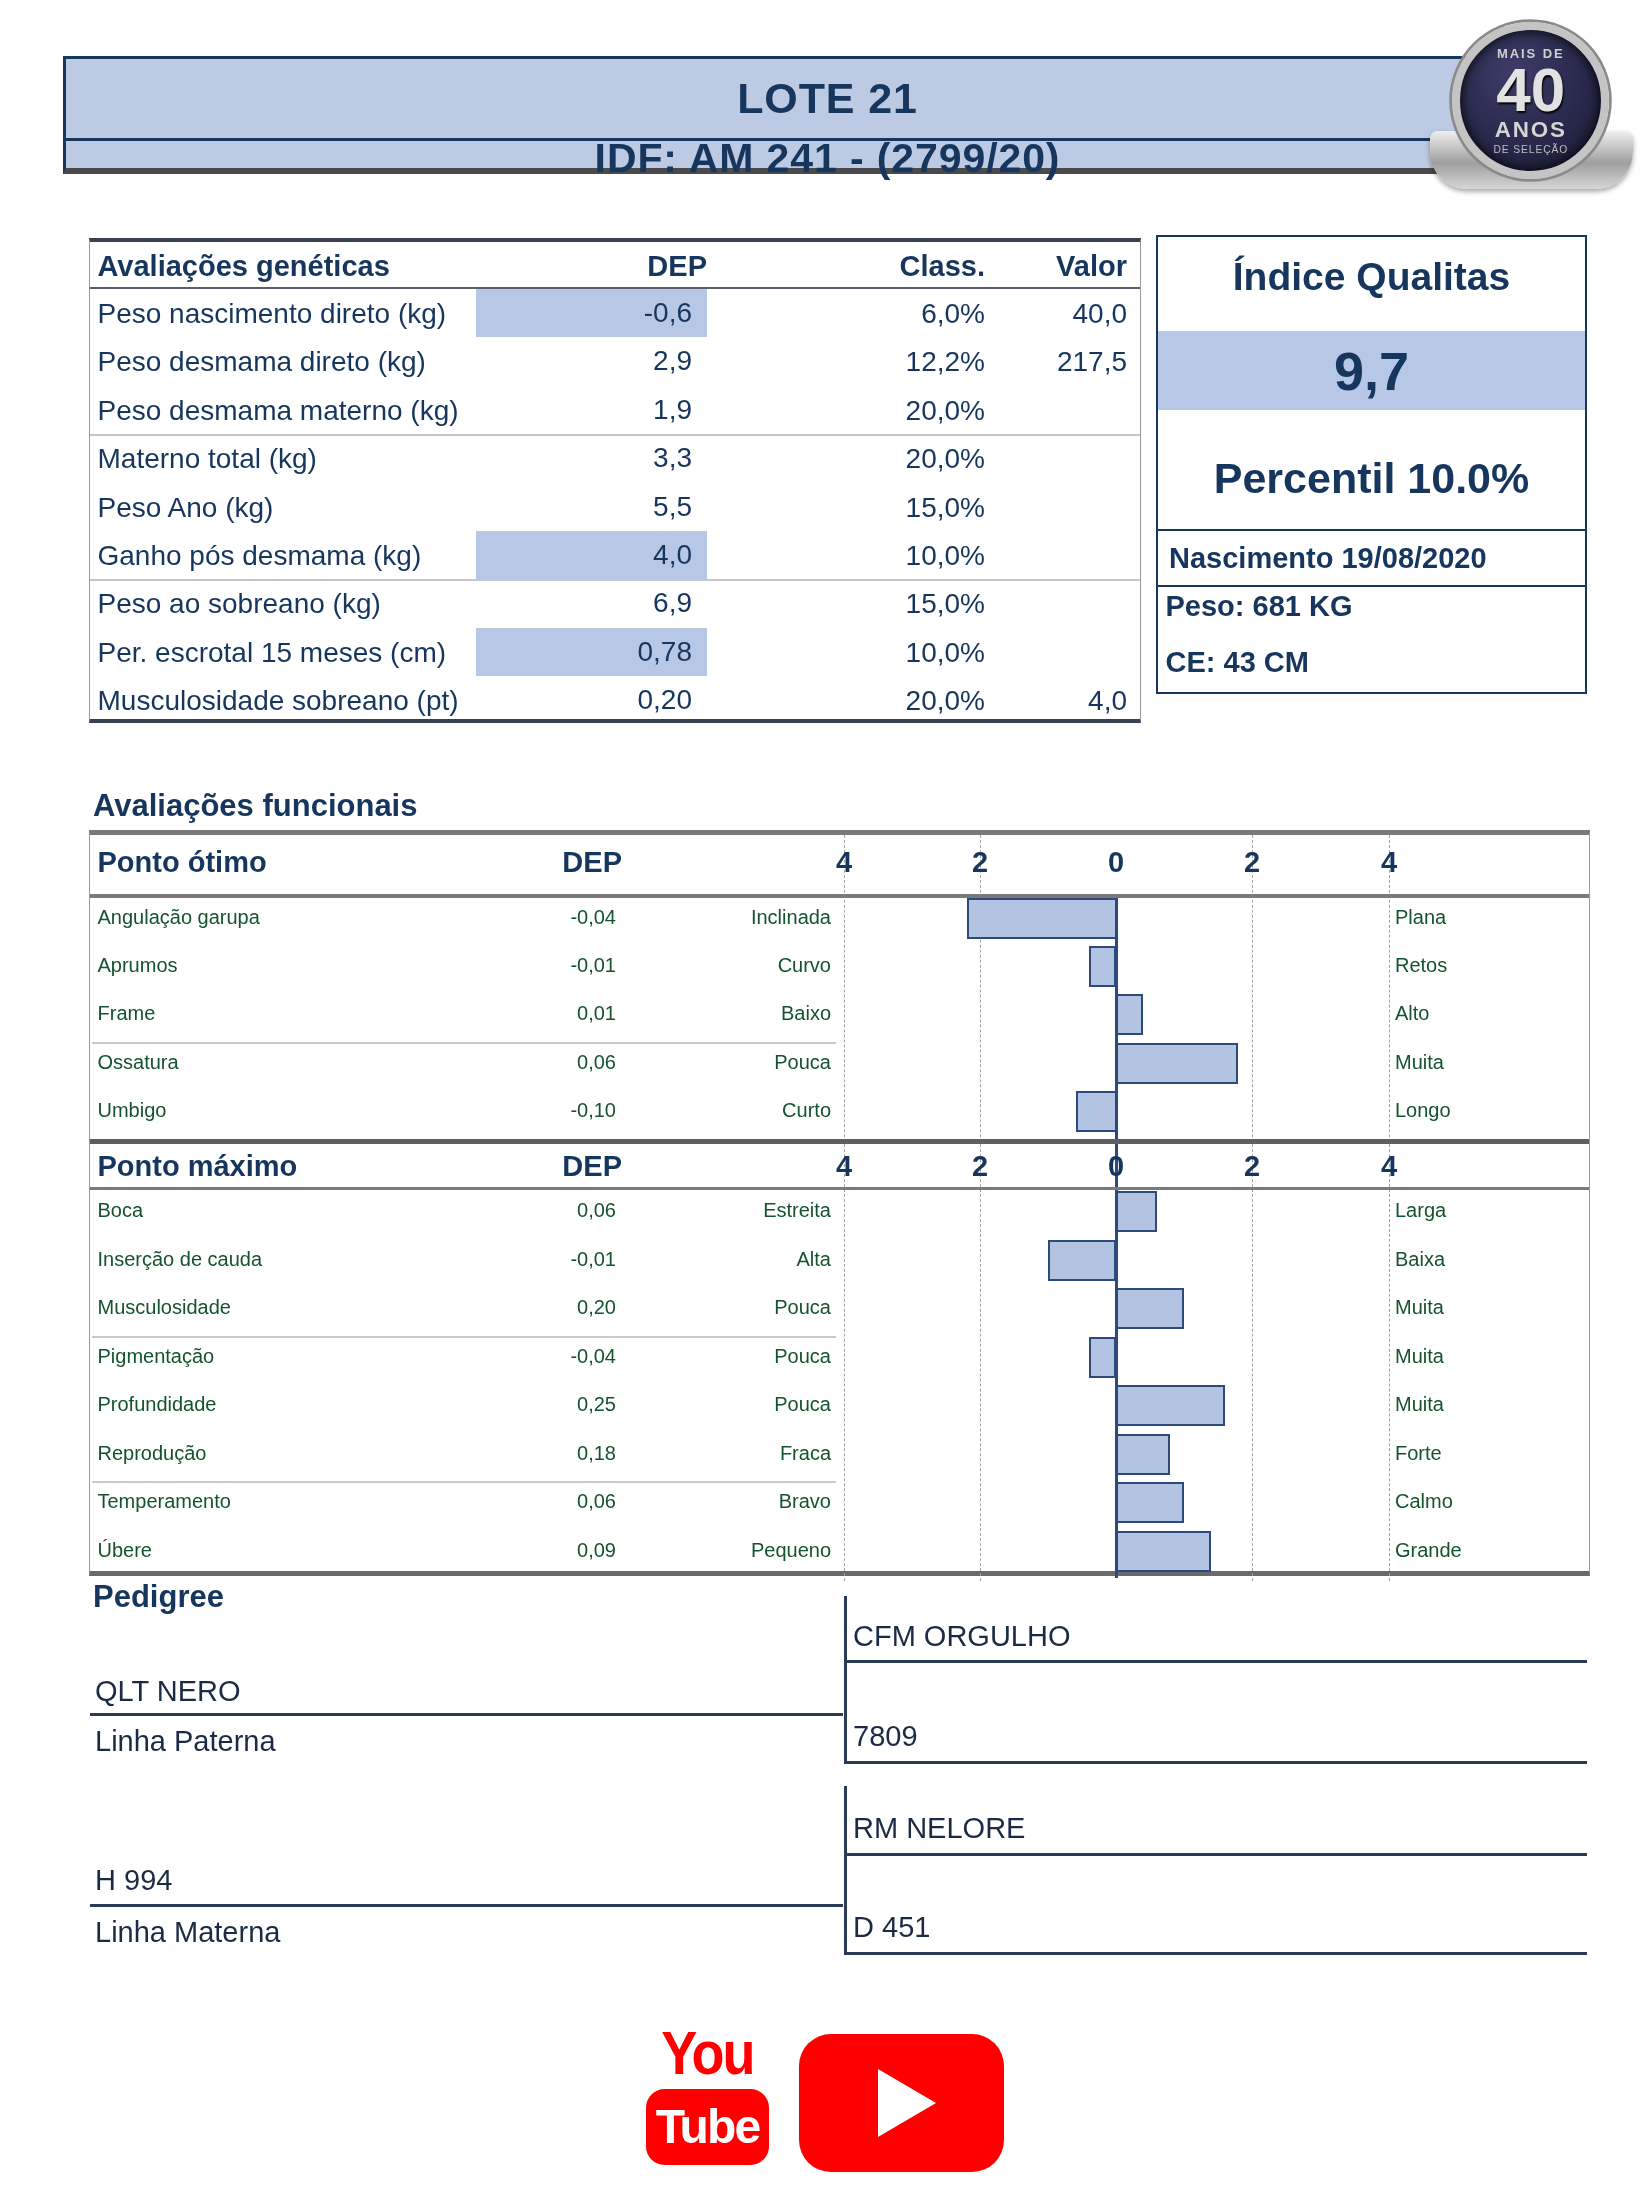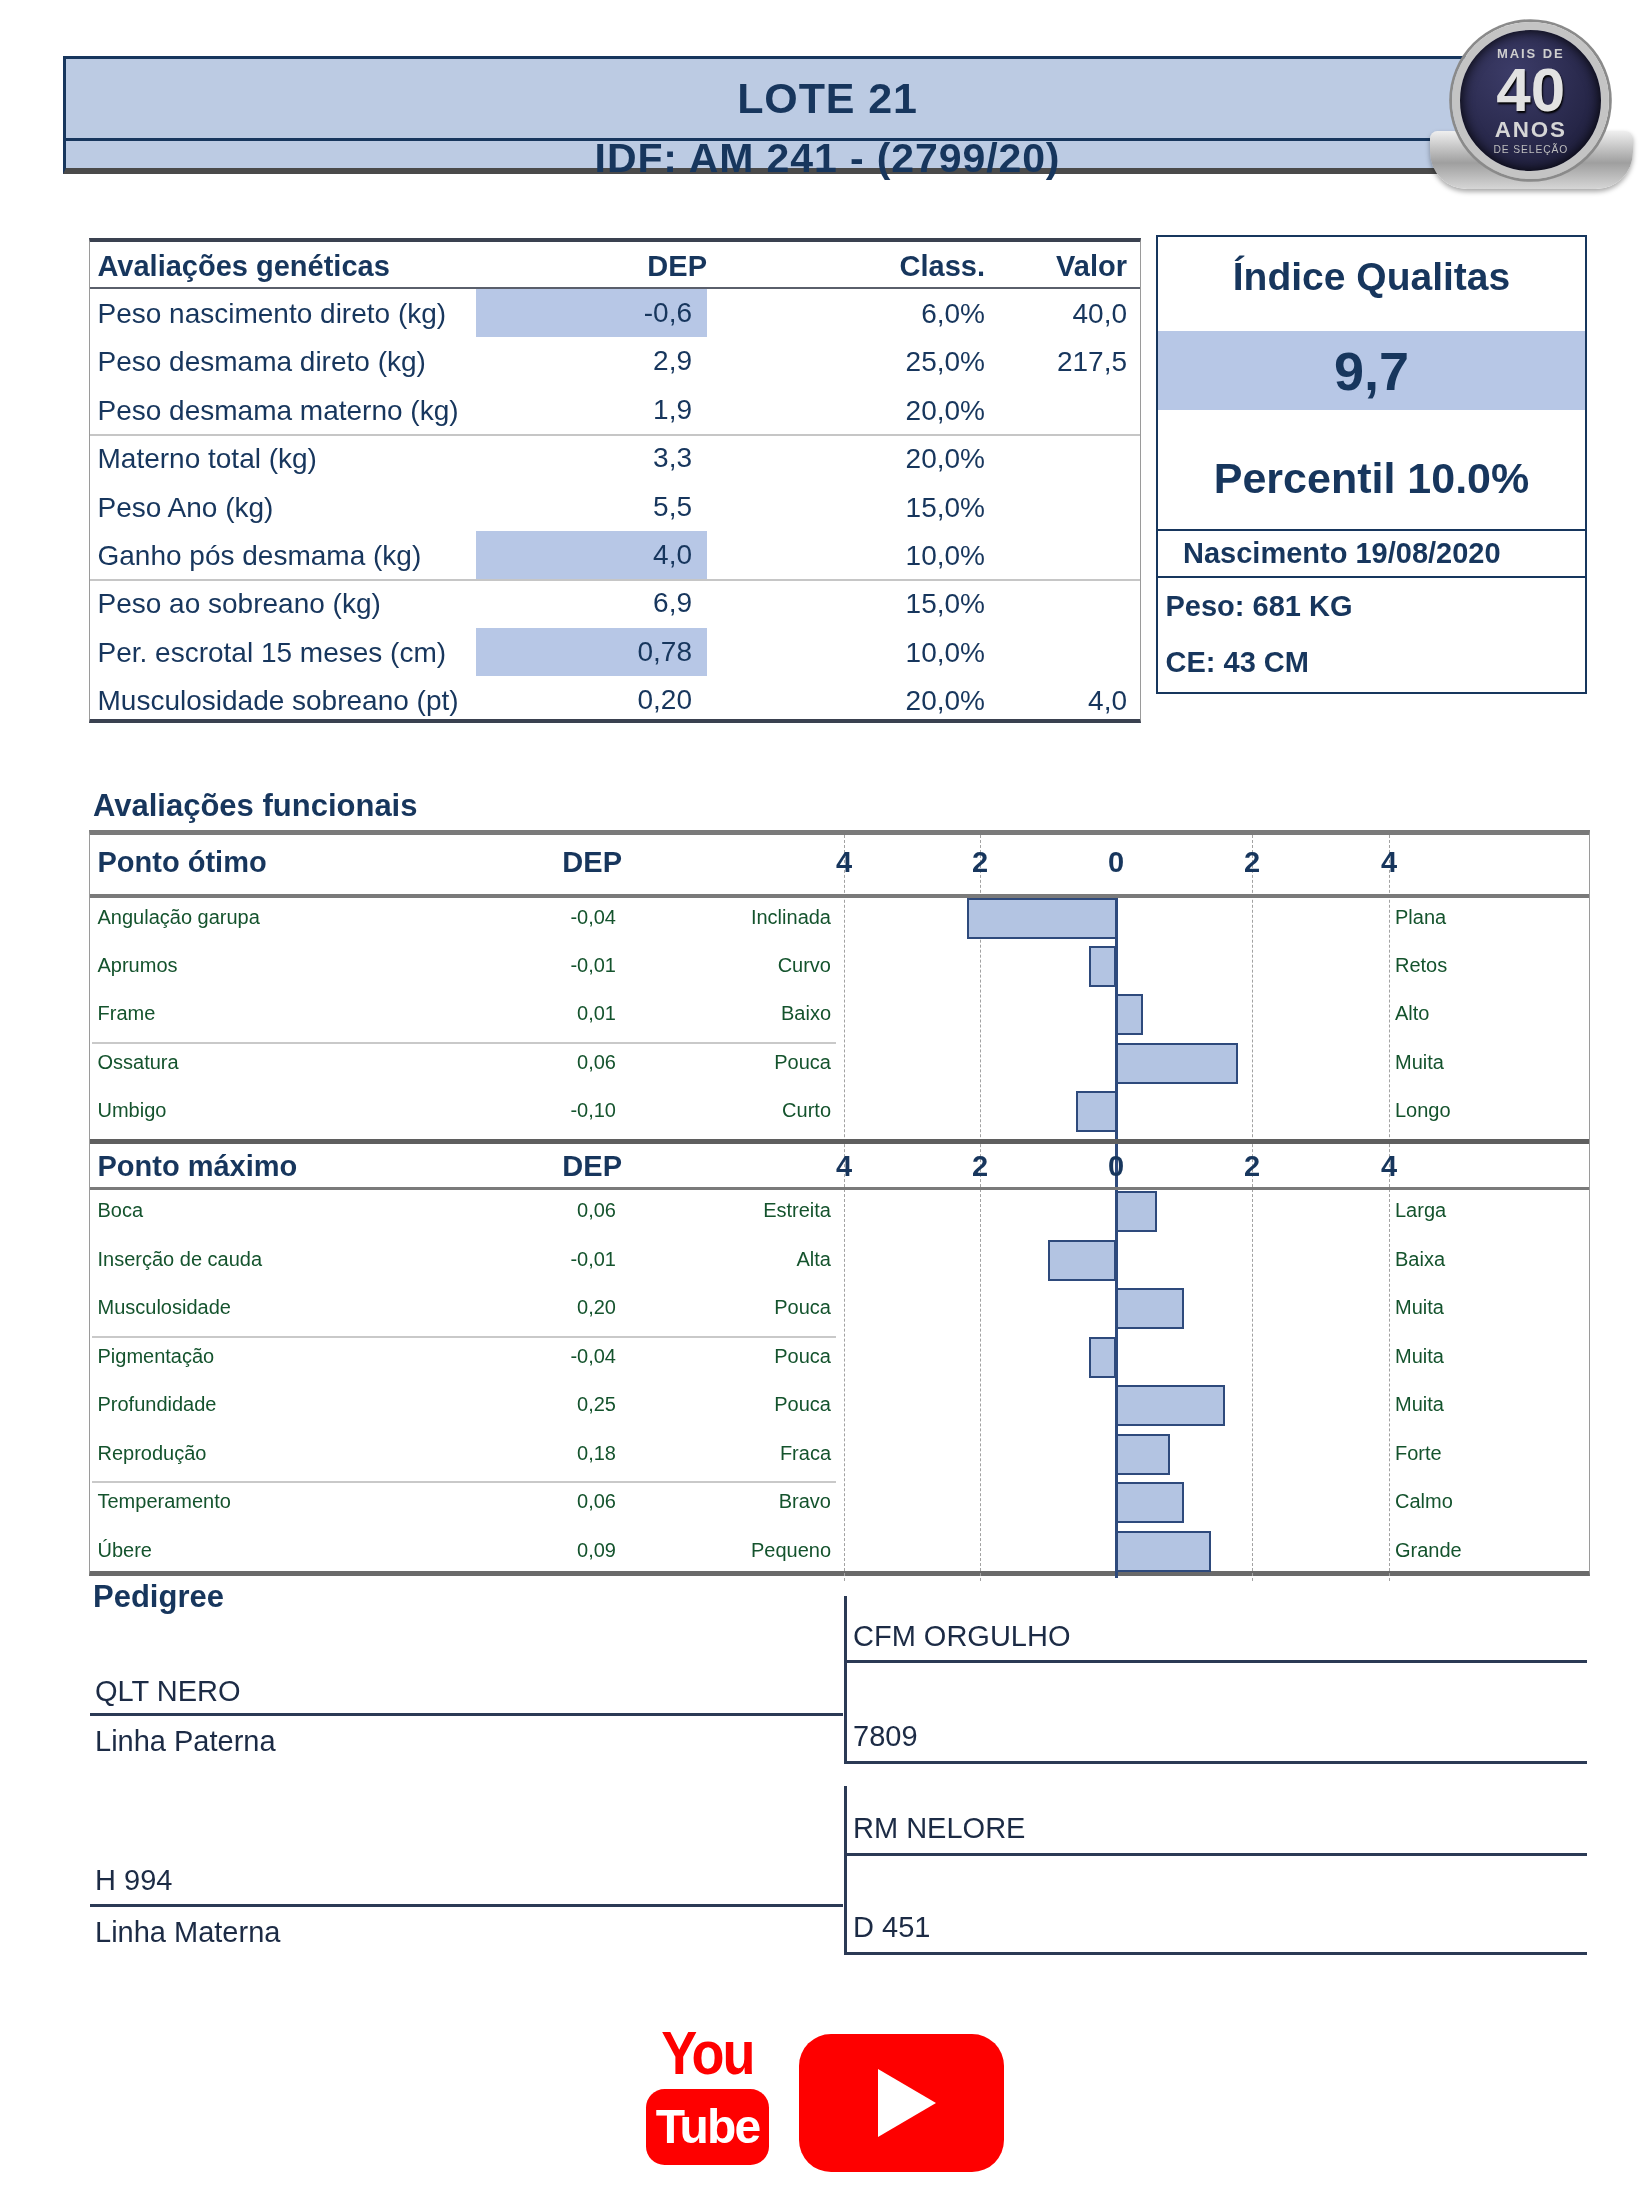--- a/index.html
+++ b/index.html
@@ -64,22 +64,22 @@
   .gsep { position:absolute; left:0; width:100%; height:1.9px; background:#c6c6c6; }
 
   
   .ibox { position:absolute; left:1156px; top:235px; width:431px; height:459px; border:2.8px solid #17365d; }
   .ibox-title { position:absolute; top:0; left:0; width:100%; height:79px; display:flex; align-items:center; justify-content:center;
     font-size:39px; font-weight:bold; color:#17365d; }
   .ibox-band { position:absolute; top:94px; left:0; width:100%; height:79px; background:#b7c7e6;
     display:flex; align-items:center; justify-content:center; font-size:54px; font-weight:bold; color:#17365d; }
   .ibox-perc { position:absolute; top:191px; left:0; width:100%; height:101px; display:flex; align-items:center; justify-content:center;
     font-size:43px; font-weight:bold; color:#17365d; }
-  .ibox-nasc { position:absolute; top:292px; left:0; width:100%; height:49px; border-top:2.8px solid #17365d; border-bottom:2.8px solid #17365d;
-    display:flex; align-items:center; font-size:29px; font-weight:bold; color:#17365d; padding-left:25px; }
+  .ibox-nasc { position:absolute; top:292px; left:0; width:100%; height:58px; border-top:2.8px solid #17365d; border-bottom:2.8px solid #17365d;
+    display:flex; align-items:center; font-size:29px; font-weight:bold; color:#17365d; padding-left:11px; }
   .ibox-peso { position:absolute; top:341px; left:0; width:100%; height:56px; display:flex; align-items:center;
     font-size:29px; font-weight:bold; color:#17365d; padding-left:7.5px; }
   .ibox-ce { position:absolute; top:397px; left:0; width:100%; height:56px; display:flex; align-items:center;
     font-size:29px; font-weight:bold; color:#17365d; padding-left:7.5px; }
 
   
   .func-title { position:absolute; left:93px; top:788px; font-size:31px; font-weight:bold; color:#17365d; }
   .ftable { position:absolute; left:89px; top:830px; width:1501px; height:746px;
     border-top:5.6px solid #7a7a7a; border-bottom:5.6px solid #6a6a6a;
     border-left:1.9px solid #9a9a9a; border-right:1.9px solid #9a9a9a; }
@@ -151,21 +151,21 @@
     </div>
     <div class="grow" style="top:47px">
       <span class="gc1">Peso nascimento direto (kg)</span>
       <span class="gc2 hl">-0,6</span>
       <span class="gc3">6,0%</span>
       <span class="gc4">40,0</span>
     </div>
     <div class="grow" style="top:95px">
       <span class="gc1">Peso desmama direto (kg)</span>
       <span class="gc2">2,9</span>
-      <span class="gc3">25,0%</span>
+      <span class="gc3">12,2%</span>
       <span class="gc4">217,5</span>
     </div>
     <div class="grow" style="top:144px">
       <span class="gc1">Peso desmama materno (kg)</span>
       <span class="gc2">1,9</span>
       <span class="gc3">20,0%</span>
       <span class="gc4"></span>
     </div>
     <div class="gsep" style="top:192px"></div>
     <div class="grow" style="top:192px">

